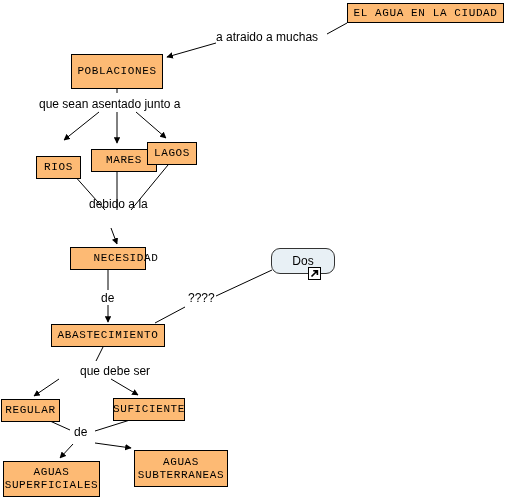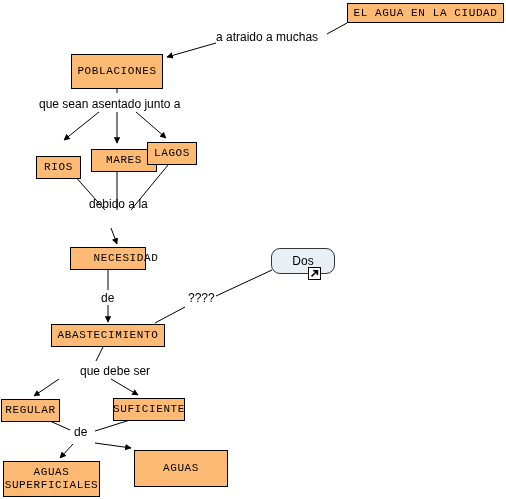--- a/index.html
+++ b/index.html
@@ -194,13 +194,14 @@
   <span>de</span>
 </div>
 
 <div class="node-box" style="left:3px; top:461px; width:97px; height:36px;">
   <span>AGUAS</span>
   <span>SUPERFICIALES</span>
 </div>
 
 <div class="node-box" style="left:134px; top:450px; width:94px; height:37px;">
   <span>AGUAS</span>
+  <span>SUBTERRANEAS</span>
 </div>
 
 </body></html>

